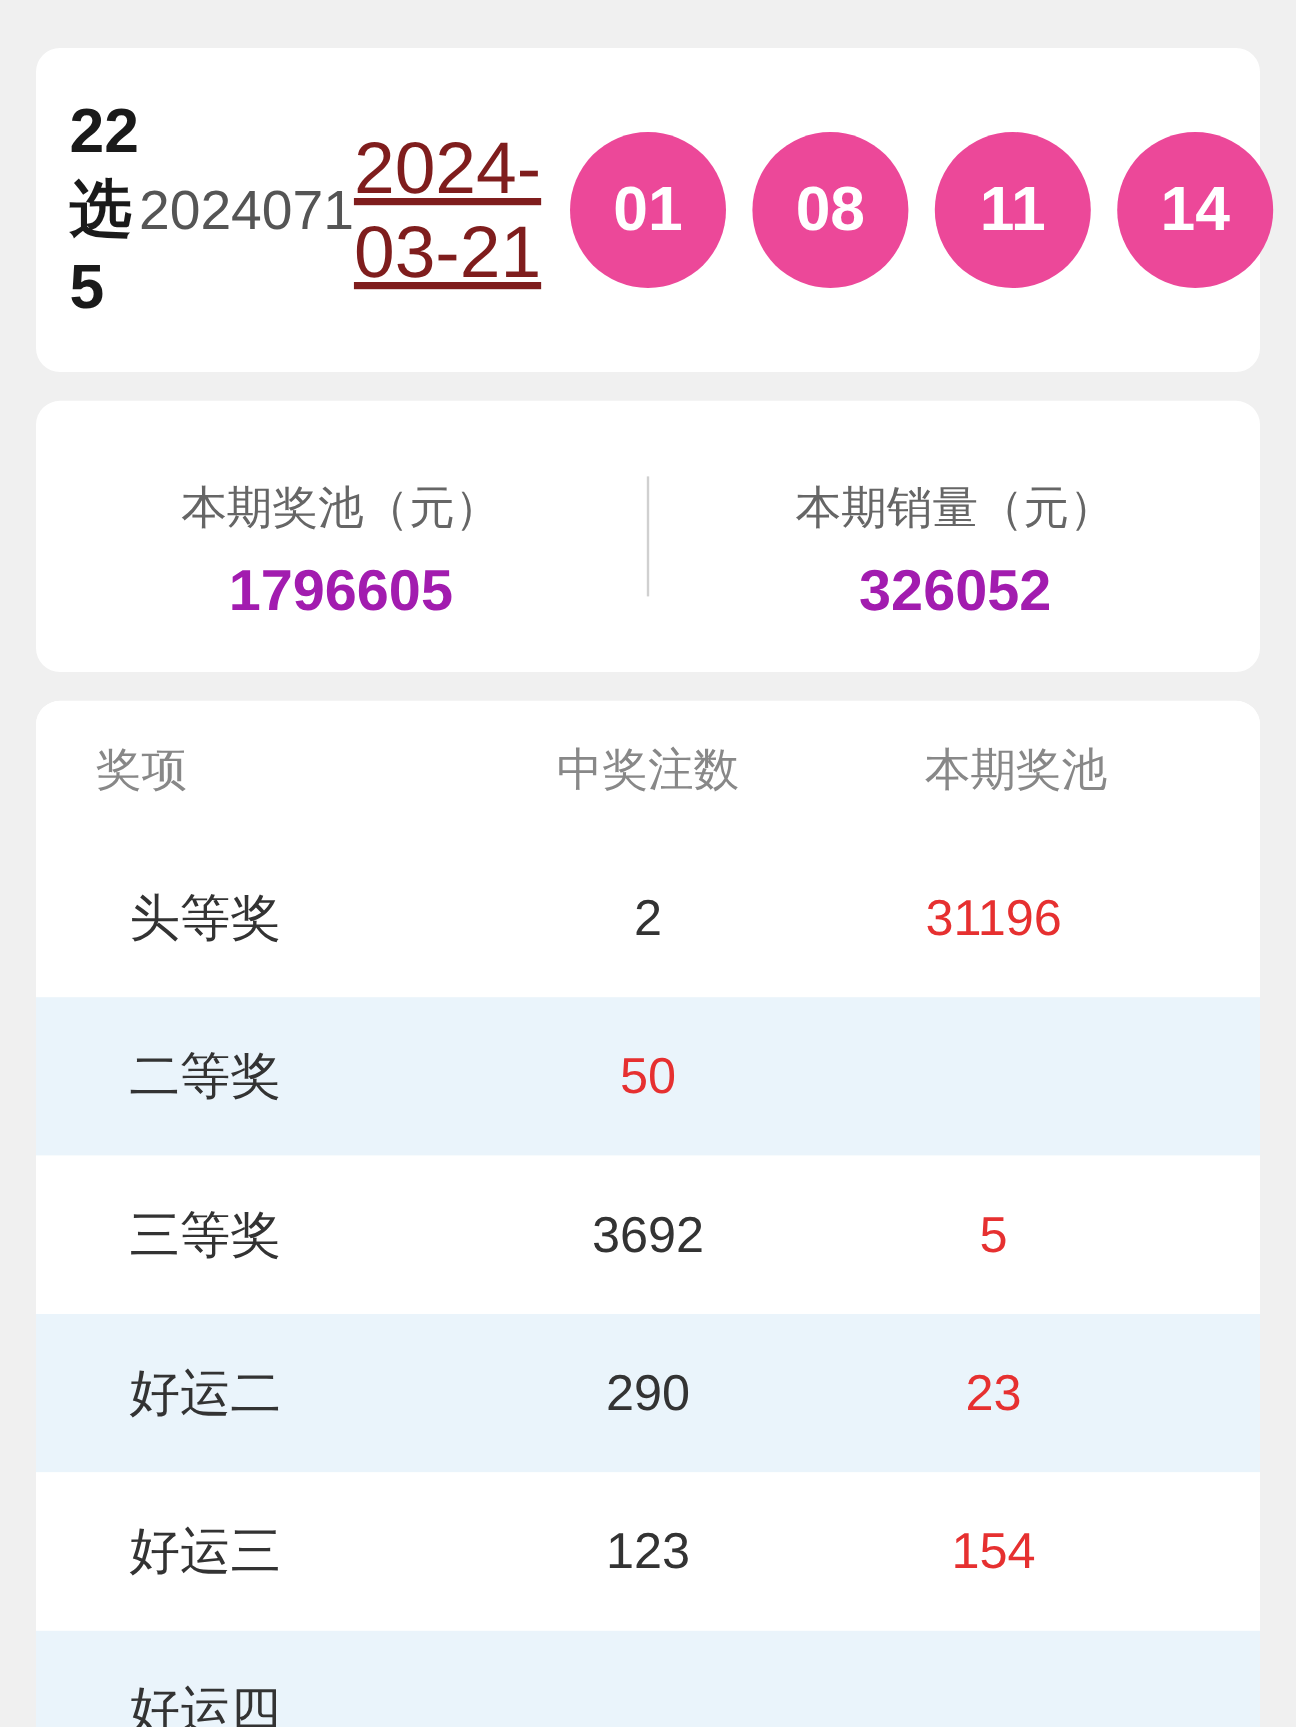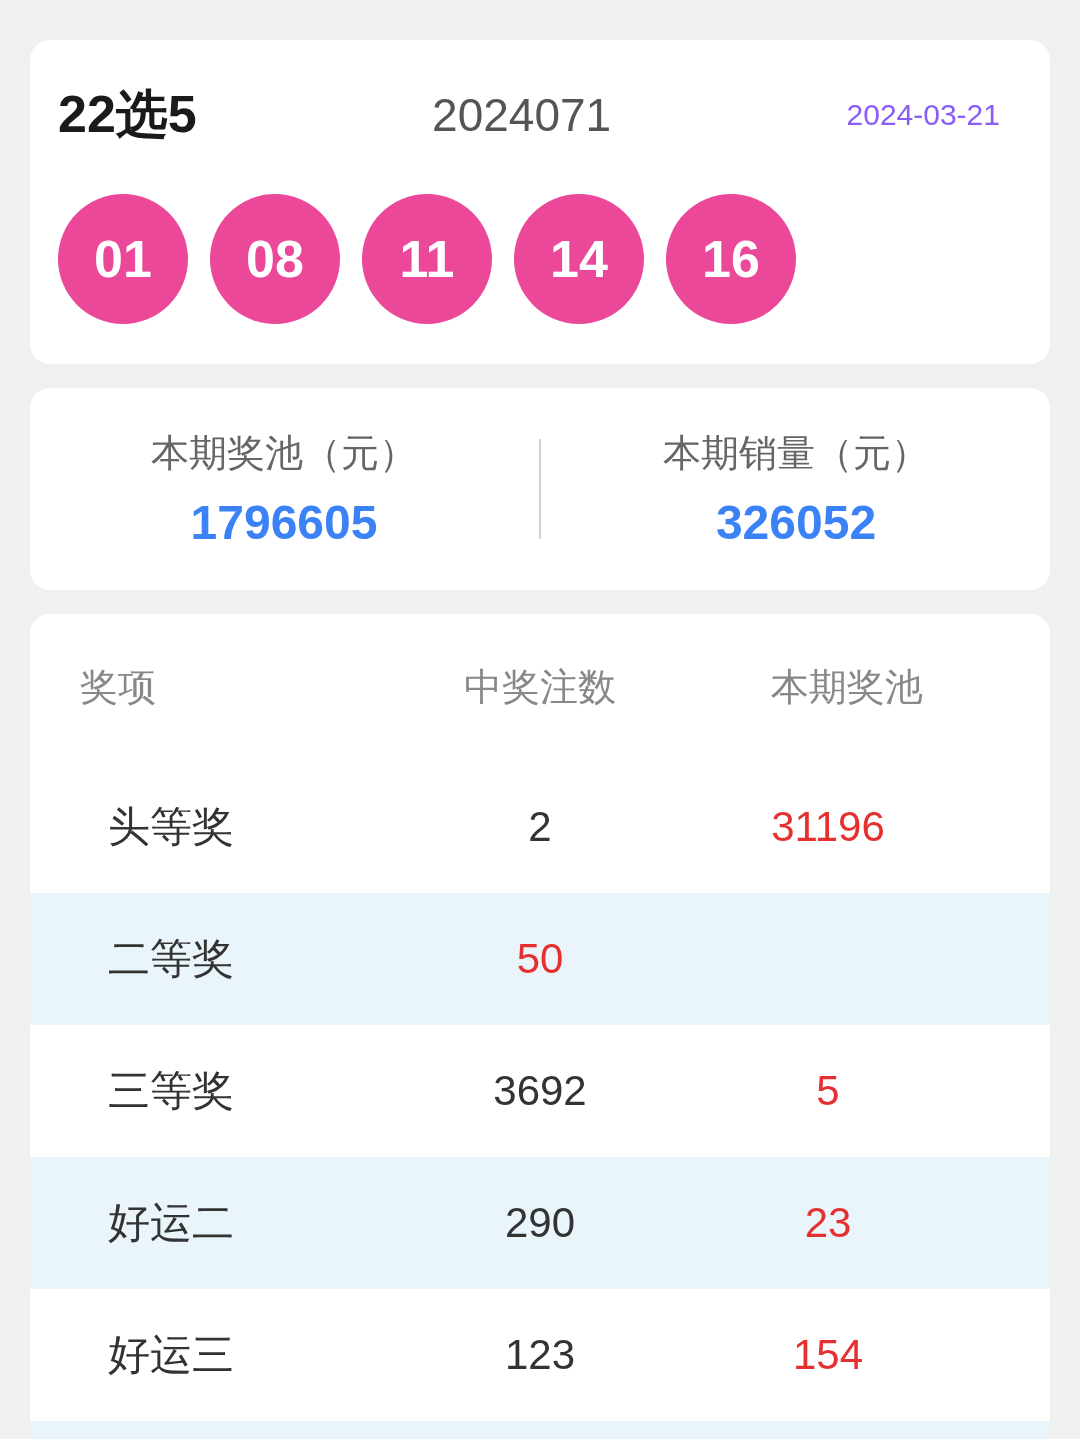--- a/index.html
+++ b/index.html
@@ -23,22 +23,22 @@
     .card {
       background: #ffffff;
       border-radius: 20px;
       width: 100%;
       padding: 40px 50px;
     }
 
     
     .header-card {
       display: flex;
-      flex-direction: column;
-      gap: 44px;
+      flex-direction: row;
+      gap: 24px;
       padding-left: 28px;
     }
 
     .header-top {
       display: flex;
       align-items: center;
       justify-content: space-between;
     }
 
     .lottery-name {
@@ -47,23 +47,24 @@
       color: #1a1a1a;
     }
 
     .issue-number {
       font-size: 46px;
       color: #555555;
       font-weight: 400;
     }
 
     .draw-date {
-      font-size: 30px;
-      color: #8b5cf6;
-      font-weight: 400;
+      font-size: 61px;
+      color: #7f1d1d;
+      font-weight: 400;
+      text-decoration: underline;
     }
 
     .balls-row {
       display: flex;
       flex-direction: row;
       gap: 22px;
       align-items: center;
     }
 
     .ball {
@@ -86,50 +87,51 @@
       align-items: center;
       justify-content: space-around;
       padding: 40px 60px;
     }
 
     .stat-item {
       display: flex;
       flex-direction: column;
       align-items: center;
       gap: 16px;
+      margin-top: 24px;
     }
 
     .stat-label {
       font-size: 38px;
       color: #666666;
       font-weight: 400;
     }
 
     .stat-value {
       font-size: 48px;
-      color: #3b82f6;
+      color: #a21caf;
       font-weight: 600;
     }
 
     .stat-divider {
       width: 2px;
       height: 100px;
       background: #d0d0d0;
     }
 
     
     .table-card {
       padding: 0;
       overflow: hidden;
     }
 
     .table-header {
       display: grid;
       grid-template-columns: 1fr 1fr 1fr;
-      padding: 48px 50px;
+      padding: 32px 50px;
       background: #ffffff;
     }
 
     .table-header-cell {
       font-size: 38px;
       color: #888888;
       font-weight: 400;
       text-align: center;
     }
 

